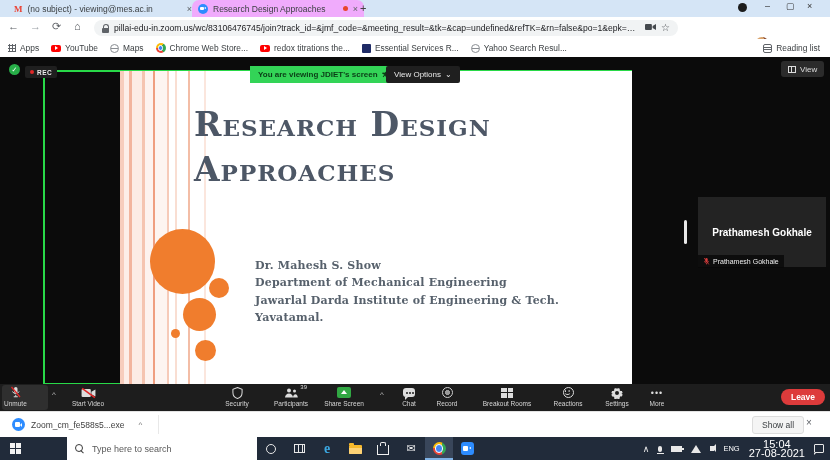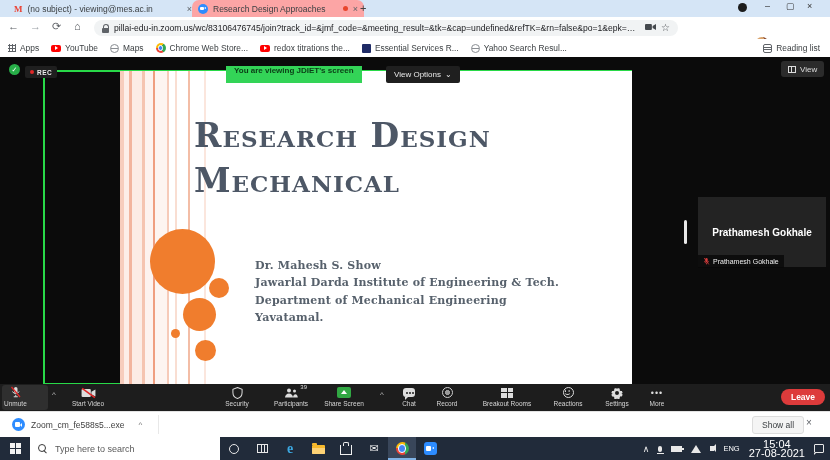--- a/index.html
+++ b/index.html
@@ -5,21 +5,21 @@
   html,body{margin:0;padding:0;background:#000;}
   .screen{position:relative;width:830px;height:460px;overflow:hidden;
           font-family:"Liberation Sans",sans-serif;background:#0b0b0b;}
   .abs{position:absolute;}
 
   
   .tabstrip{left:0;top:0;width:830px;height:17px;background:#d5e5f6;}
   .tab{position:absolute;top:0;height:17px;display:flex;align-items:center;gap:5px;
        padding:0 6px;font-size:8.5px;color:#3c4043;white-space:nowrap;overflow:hidden;}
   .tab.inactive{left:8px;width:178px;}
-  .tab.active{left:192px;width:160px;background:#fca5a5;border-radius:7px 7px 0 0;}
+  .tab.active{left:192px;width:160px;background:#f0abfc;border-radius:7px 7px 0 0;}
   .tab-title{flex:1;overflow:hidden;text-overflow:ellipsis;}
   .tab-close{color:#5f6368;font-size:9px;flex:0 0 auto;}
   .gmail-m{color:#ea4335;font-weight:bold;font-size:9px;font-family:"Liberation Serif",serif;}
   .zoomfav{width:10px;height:10px;border-radius:50%;background:#2d8cff;position:relative;flex:0 0 auto;}
   .zoomfav::before{content:"";position:absolute;left:2px;top:3.4px;width:4px;height:3.4px;background:#fff;border-radius:1px;}
   .zoomfav::after{content:"";position:absolute;left:6.4px;top:3.6px;border-top:1.5px solid transparent;border-bottom:1.5px solid transparent;border-right:2.2px solid #fff;}
   .recdot{width:5px;height:5px;border-radius:50%;background:#e8452c;flex:0 0 auto;}
   .newtab{left:360px;top:2px;font-size:11px;color:#444;}
   .winctl{top:1px;font-size:9px;color:#333;}
   .blackdot{left:738px;top:3px;width:9px;height:9px;border-radius:50%;background:#1c1c1c;}
@@ -61,34 +61,34 @@
   
   .page{left:0;top:57px;width:830px;height:354px;background:#0b0b0b;}
   .shareborder{left:43px;top:13px;width:589px;height:315px;border:2px solid #28d948;box-sizing:border-box;}
   .slide{left:120px;top:14px;width:512px;height:313px;background:#fff;overflow:hidden;}
   .stripes{position:absolute;left:0;top:0;width:90px;height:313px;background:
     linear-gradient(90deg,
       #f7cdbd 0 4px,#fdeee8 4px 9px,#f2b59e 9px 12px,#fcece5 12px 22px,
       #f5c4b0 22px 25px,#fdf2ee 25px 33px,#ef9e7f 33px 35px,#fdf4f0 35px 47px,
       #f6cab8 47px 49px,#ffffff 49px 55px,#f9ded2 55px 57px,#ffffff 57px 68px,
       #f3bda6 68px 70px,#ffffff 70px 84px,#fbe6dd 84px 86px,#ffffff 86px);}
-  .slidetitle{position:absolute;left:74px;top:42px;font-family:"DejaVu Serif","Liberation Serif",serif;
+  .slidetitle{position:absolute;left:74px;top:31px;font-family:"DejaVu Serif","Liberation Serif",serif;
       font-weight:bold;font-variant:small-caps;font-size:33px;line-height:45px;color:#4d5766;letter-spacing:1px;}
   .credits{position:absolute;left:135px;top:186px;font-family:"DejaVu Serif","Liberation Serif",serif;
       font-weight:bold;font-size:11px;line-height:17.4px;color:#57616c;letter-spacing:.2px;}
   .circle{position:absolute;border-radius:50%;background:#f07d2d;}
 
   .shieldchk{left:9px;top:7px;width:11px;height:11px;border-radius:50%;background:#27ae48;
       color:#fff;font-size:7px;line-height:11px;text-align:center;}
   .recbadge{left:25px;top:9px;height:12px;background:#1f1f1f;border-radius:2px;display:flex;align-items:center;
       gap:3px;padding:0 5px;color:#eee;font-size:6.5px;font-weight:bold;letter-spacing:.5px;}
   .recbadge .dot{width:4px;height:4px;border-radius:50%;background:#e02828;}
 
-  .banner{left:226px;top:9px;height:17px;background:#33d457;display:flex;align-items:center;gap:4px;
-      padding:0 8px;font-size:8px;color:#0b3c16;font-weight:bold;flex-direction:column;}
+  .banner{left:250px;top:9px;height:17px;background:#33d457;display:flex;align-items:center;gap:4px;
+      padding:0 8px;font-size:8px;color:#0b3c16;font-weight:bold;}
   .bannerdot{width:5px;height:5px;border-radius:50%;background:#c9771f;}
   .viewopts{left:386px;top:9px;height:17px;background:#1f1f1f;border-radius:2px;display:flex;align-items:center;
       gap:4px;padding:0 8px;font-size:8px;color:#e8e8e8;}
   .viewbtn{left:781px;top:4px;height:16px;background:#2b2b2b;border-radius:3px;display:flex;align-items:center;
       gap:4px;padding:0 7px;font-size:8px;color:#ddd;}
   .gridic{width:8px;height:7px;border:1px solid #ddd;box-sizing:border-box;
       background:linear-gradient(90deg,#0000 2.4px,#ddd 2.4px 3.4px,#0000 3.4px);}
 
   .ptile{left:698px;top:140px;width:128px;height:70px;background:#232323;display:flex;align-items:center;justify-content:center;}
   .pname{font-size:10px;font-weight:bold;color:#fff;}
@@ -137,21 +137,21 @@
   .zoomfav.lg{width:13px;height:13px;}
   .zoomfav.lg::before{left:2.6px;top:4.4px;width:5.2px;height:4.4px;}
   .zoomfav.lg::after{left:8.3px;top:4.8px;border-top-width:2px;border-bottom-width:2px;border-right-width:2.8px;}
 
   
   .taskbar{left:0;top:437px;width:830px;height:23px;background:#212b3a;display:flex;align-items:center;color:#fff;}
   .startbtn{width:30px;height:23px;display:flex;align-items:center;justify-content:center;}
   .winlogo{width:11px;height:11px;display:grid;grid-template-columns:1fr 1fr;gap:1px;}
   .winlogo i{background:#f2f2f2;}
   .searchbox{width:190px;height:23px;background:#fff;display:flex;align-items:center;gap:7px;
-      padding:0 8px;box-sizing:border-box;font-size:9px;color:#5a5a5a;}
+      padding:0 8px;box-sizing:border-box;font-size:9px;color:#5a5a5a;margin-left:37px;}
   .mag{position:relative;width:10px;height:10px;}
   .mag::before{content:"";position:absolute;left:0;top:0;width:6px;height:6px;border:1.4px solid #3a3a3a;border-radius:50%;}
   .mag::after{content:"";position:absolute;left:6.4px;top:6.4px;width:3.6px;height:1.4px;background:#3a3a3a;transform:rotate(45deg);transform-origin:0 0;}
   .tkic{width:28px;height:23px;display:flex;align-items:center;justify-content:center;position:relative;}
   .tkic.active{background:#39465a;box-shadow:inset 0 -2px 0 #7fb2e5;}
   .cortana{width:10px;height:10px;border:1.5px solid #e8e8e8;border-radius:50%;box-sizing:border-box;}
   .taskview{width:11px;height:9px;border:1.2px solid #e8e8e8;box-sizing:border-box;
       background:linear-gradient(90deg,#0000 3px,#e8e8e8 3px 4px,#0000 4px 6.5px,#e8e8e8 6.5px 7.5px,#0000 7.5px);}
   .edgee{font-size:14px;font-weight:bold;color:#3ba7e0;font-family:"Liberation Serif",serif;line-height:14px;}
   .folder{position:relative;width:13px;height:9px;background:#f7b92c;border-radius:1px;margin-top:2px;}
@@ -260,31 +260,31 @@
   </div>
 
   <div class="abs page">
 
     <div class="abs shareborder"></div>
 
     <div class="abs slide">
       <div class="stripes"></div>
       <div class="slidetitle">
         <div>Research Design</div>
-        <div>Mechanical</div>
+        <div>Approaches</div>
       </div>
       <div class="circle" style="left:30px;top:158px;width:65px;height:65px;"></div>
       <div class="circle" style="left:89px;top:207px;width:20px;height:20px;"></div>
       <div class="circle" style="left:63px;top:227px;width:33px;height:33px;"></div>
       <div class="circle" style="left:51px;top:258px;width:9px;height:9px;"></div>
       <div class="circle" style="left:75px;top:269px;width:21px;height:21px;"></div>
       <div class="credits">
         <div>Dr. Mahesh S. Show</div>
+        <div>Department of Mechanical Engineering</div>
         <div>Jawarlal Darda Institute of Engineering &amp; Tech.</div>
-        <div>Department of Mechanical Engineering</div>
         <div>Yavatamal.</div>
       </div>
     </div>
 
     <div class="abs shieldchk">✓</div>
     <div class="abs recbadge">
       <span class="dot"></span>
       <span>REC</span>
     </div>
     <div class="abs banner">

